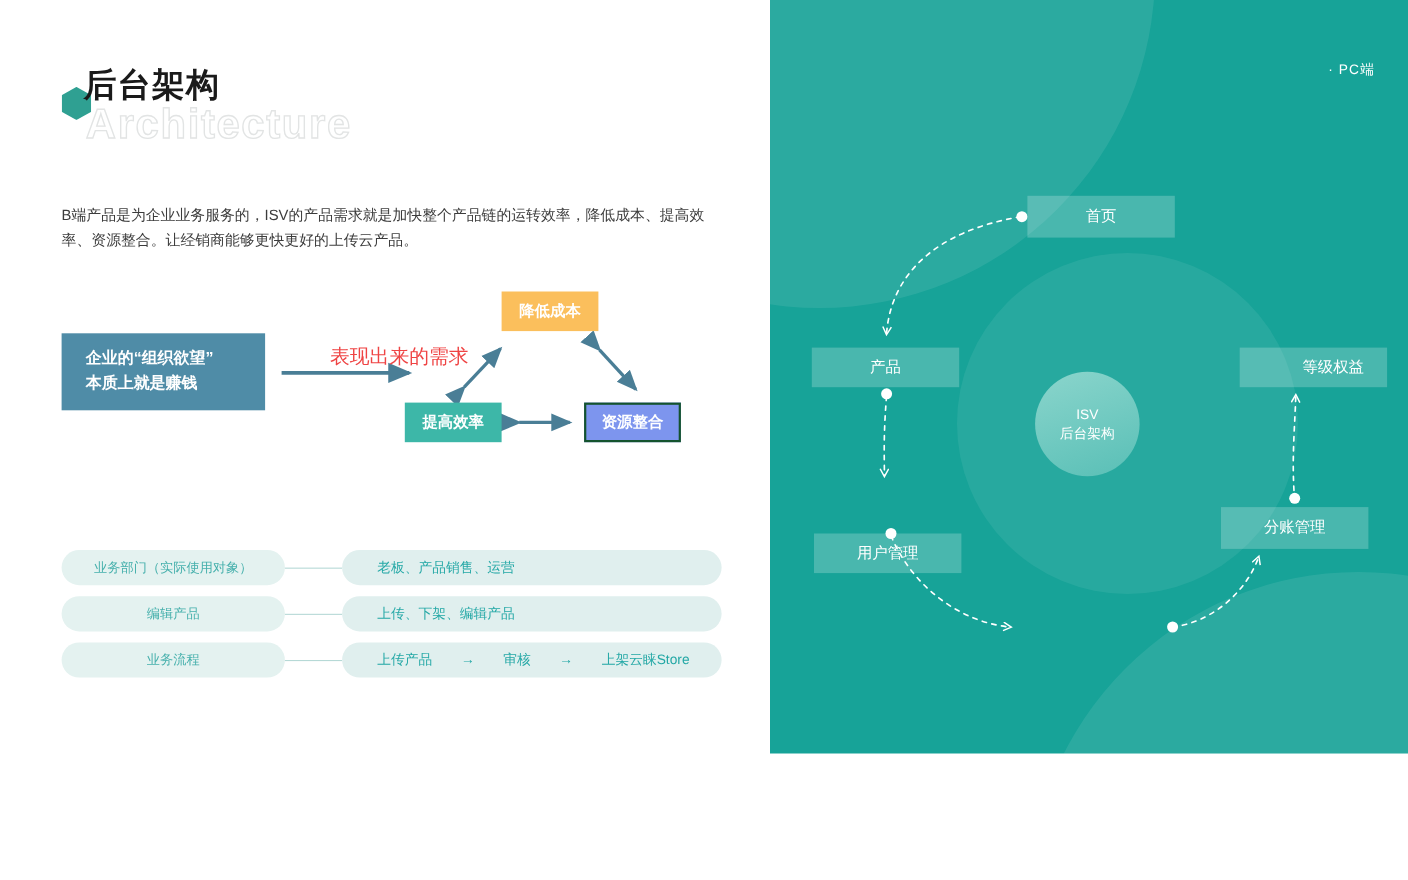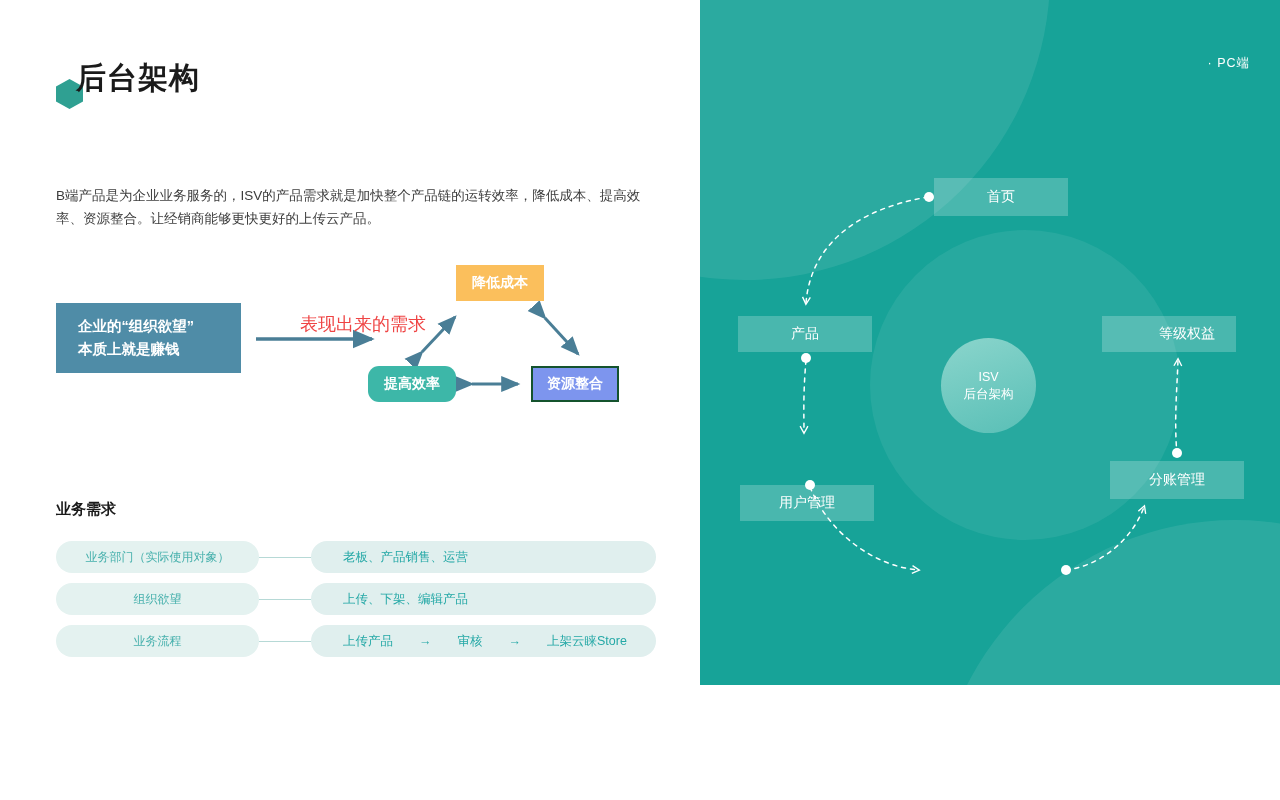--- a/index.html
+++ b/index.html
@@ -103,21 +103,20 @@
     left: 456px; top: 10px;
     width: 88px; height: 36px;
     background: #fbbf5c;
     font-size: 14px;
   }
   #box-eff {
     left: 368px; top: 111px;
     width: 88px; height: 36px;
     background: #3db7a8;
     font-size: 14px;
-    border-radius: 11px;
   }
   #box-res {
     left: 531px; top: 111px;
     width: 88px; height: 36px;
     background: #7d95ee;
     border: 2px solid #14532d;
     font-size: 14px;
   }
   #arrow-label {
     position: absolute;
@@ -237,21 +236,21 @@
     display: flex;
     align-items: center;
     justify-content: center;
     background: rgba(255,255,255,0.22);
     color: #ffffff;
     font-size: 14px;
     box-sizing: border-box;
   }
   #node-home    { left: 234px; top: 178px; width: 134px; height: 38px; }
   #node-product { left:  38px; top: 316px; width: 134px; height: 36px; }
-  #node-level   { left: 402px; top: 316px; width: 134px; height: 36px; padding-left: 36px; }
+  #node-level   { left: 427px; top: 316px; width: 134px; height: 36px; padding-left: 36px; }
   #node-user    { left:  40px; top: 445px; width: 134px; height: 36px; margin-top: 40px; }
   #node-billing { left: 410px; top: 461px; width: 134px; height: 38px; }
   #node-sales   { left: 226px; top: 551px; width: 134px; height: 38px; }
 
   #pc-label {
     position: absolute;
     right: 30px; top: 55px;
     color: #ffffff;
     font-size: 12.5px;
     letter-spacing: 1px;
@@ -267,20 +266,21 @@
 </head>
 <body>
 
 <div id="page">
 
   <div id="left-pane">
 
     <div id="title-block">
       <div id="hex-bullet"></div>
       <div id="title-cn">后台架构</div>
+      <div id="title-en">Architecture</div>
     </div>
 
     <p id="intro">B端产品是为企业业务服务的，ISV的产品需求就是加快整个产品链的运转效率，降低成本、提高效率、资源整合。让经销商能够更快更好的上传云产品。</p>
 
     <div id="relation-diagram">
 
       <svg class="svg-layer" viewBox="0 0 700 170">
         <defs>
           <marker id="ah" markerWidth="7" markerHeight="7" refX="5.6" refY="3" orient="auto">
             <path d="M0,0.3 L6.4,3 L0,5.7 z" fill="#4A7E96"></path>
@@ -307,30 +307,29 @@
       </div>
 
       <div id="arrow-label">表现出来的需求</div>
 
       <div class="rel-box" id="box-cost">降低成本</div>
       <div class="rel-box" id="box-eff">提高效率</div>
       <div class="rel-box" id="box-res">资源整合</div>
     </div>
 
     <div id="biz-section">
-      <h2 id="biz-title">业务需求</h2>
 
       <div class="biz-row">
         <div class="biz-key">业务部门（实际使用对象）</div>
         <div class="biz-connector"></div>
         <div class="biz-val">老板、产品销售、运营</div>
       </div>
 
       <div class="biz-row">
-        <div class="biz-key">组织欲望</div>
+        <div class="biz-key">编辑产品</div>
         <div class="biz-connector"></div>
         <div class="biz-val">上传、下架、编辑产品</div>
       </div>
 
       <div class="biz-row">
         <div class="biz-key">业务流程</div>
         <div class="biz-connector"></div>
         <div class="biz-val">
           <span class="flow-step">上传产品</span>
           <span class="flow-arrow">→</span>

